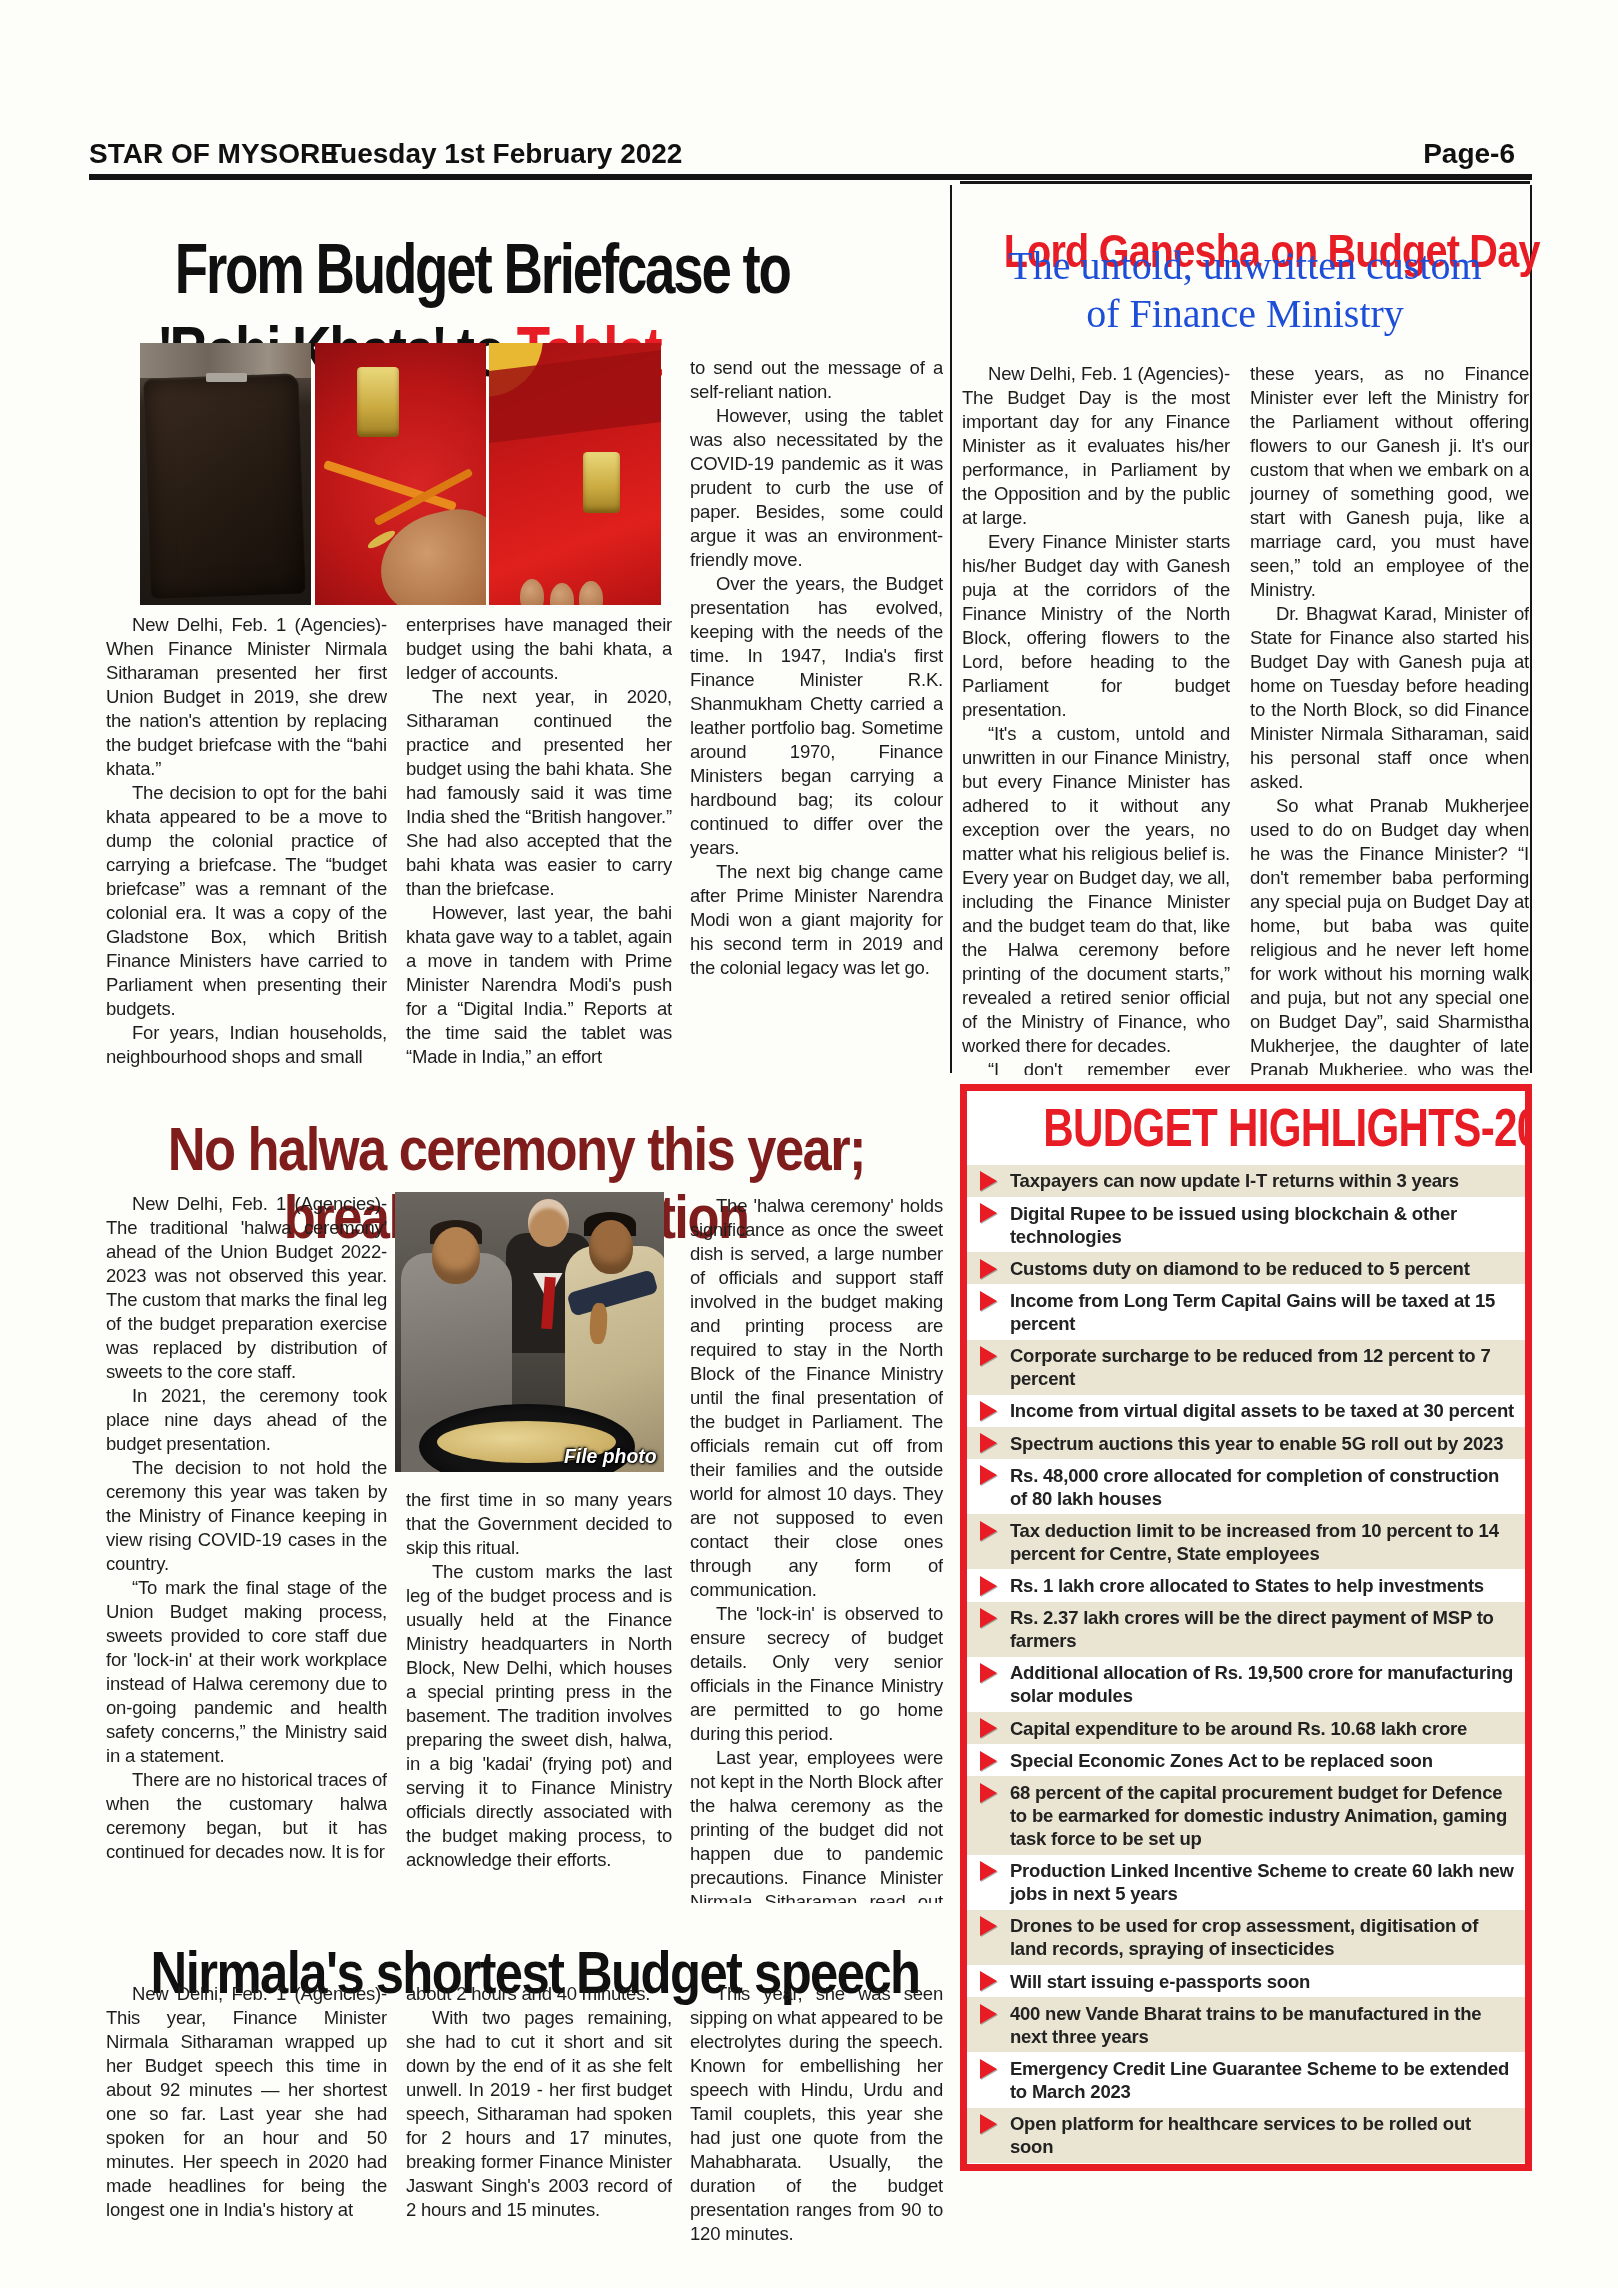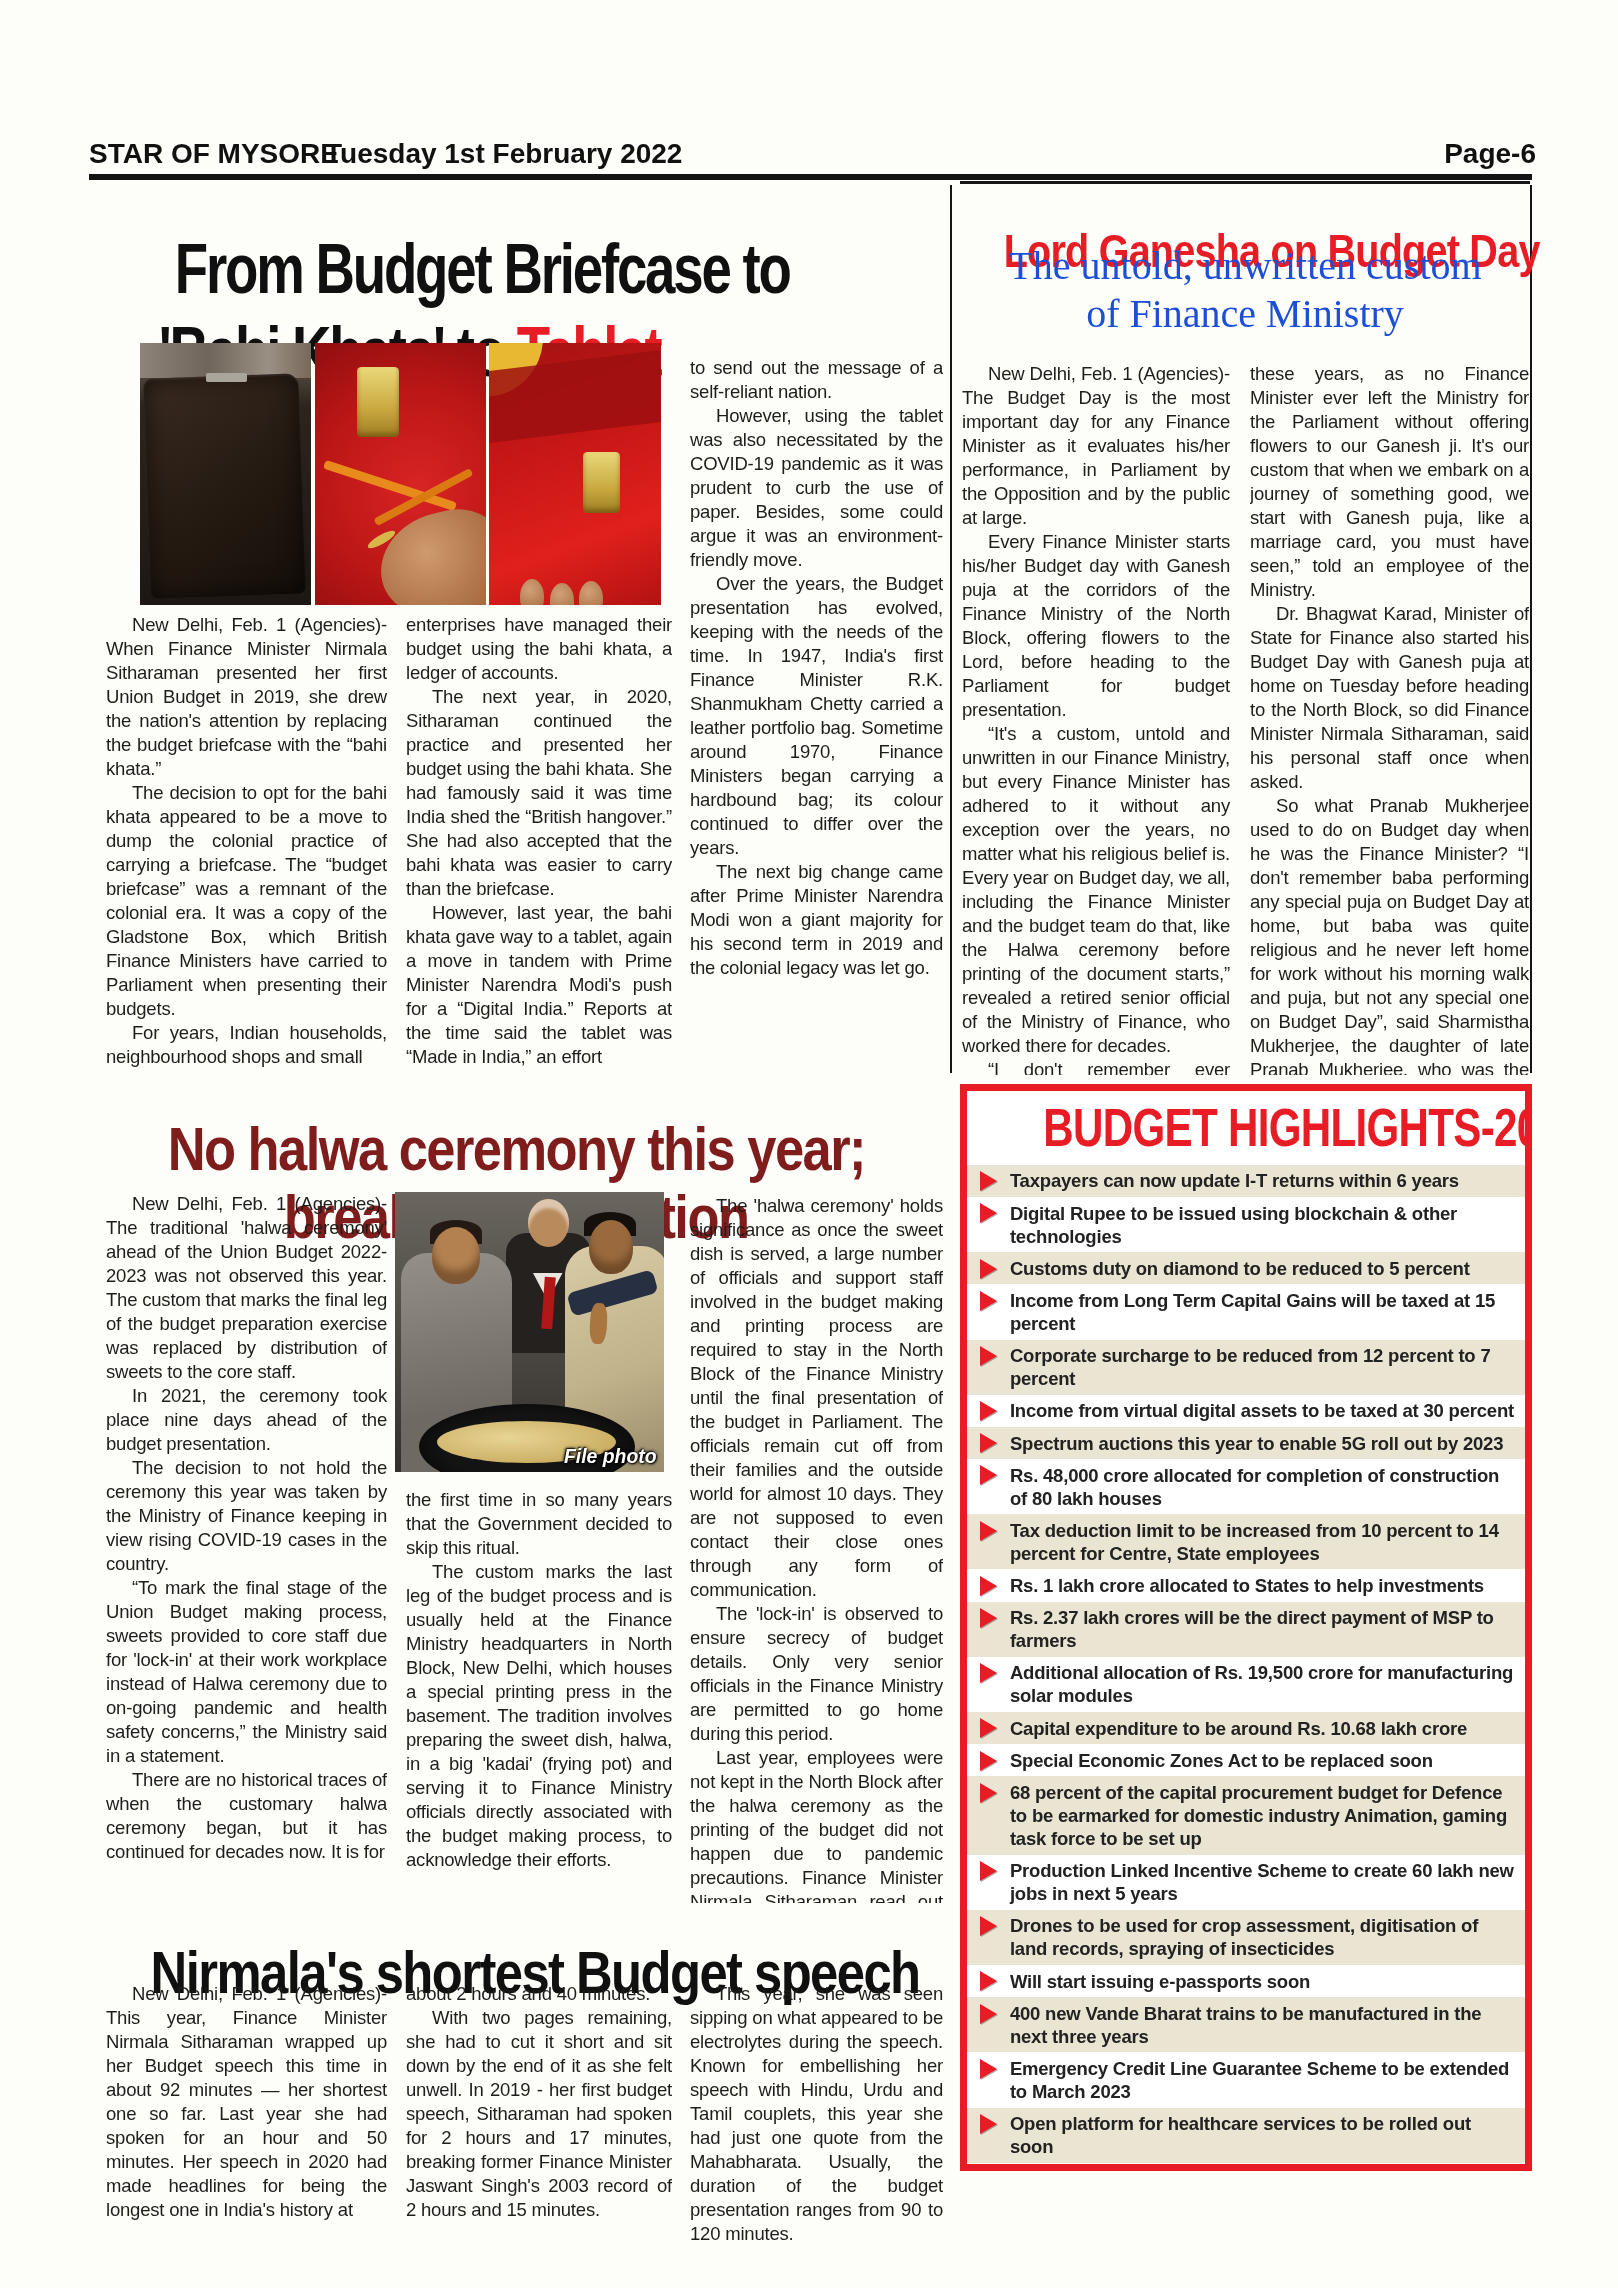--- a/index.html
+++ b/index.html
@@ -3,21 +3,21 @@
 <meta charset="utf-8">
 <style>
   html,body{margin:0;padding:0;background:#e9e9e9;}
   .page{position:relative;width:1619px;height:2289px;background:#fdfdfa;margin:0 auto;
         font-family:"Liberation Sans",sans-serif;color:#1d1d1b;overflow:hidden;}
 
   
   .hdr-text{position:absolute;top:138px;font-size:28px;font-weight:bold;color:#111;}
   #paper-name{left:89px;}
   #issue-date{left:325px;}
-  #page-number{right:83px;}
+  #page-number{right:104px;}
   #header-rule{position:absolute;left:89px;top:174px;width:1443px;height:5.5px;background:#141414;}
 
   
   .vrule{position:absolute;width:1.8px;background:#161616;}
   #rule-v1{left:950px;top:185px;height:888px;}
   #rule-v2{left:1530px;top:185px;height:888px;}
   #rule-h1{position:absolute;left:960px;top:181px;width:570px;height:2.8px;background:#161616;}
 
   
   .condense{display:inline-block;white-space:nowrap;transform:scaleX(.78);transform-origin:50% 50%;}
@@ -232,21 +232,21 @@
         <p>The 'lock-in' is observed to ensure secrecy of budget details. Only very senior officials in the Finance Ministry are permitted to go home during this period.</p>
         <p>Last year, employees were not kept in the North Block after the halwa ceremony as the printing of the budget did not happen due to pandemic precautions. Finance Minister Nirmala Sitharaman read out the Union Budget 2021 from a tablet.</p>
       </div>
   </section>
 
   <aside id="hlx">
     <div id="hlx-title"><span class="condense">BUDGET HIGHLIGHTS-2022</span></div>
     <div id="hlx-list">
         <div class="hlx-item">
           <span class="arrow-icon"></span>
-          <span class="hlx-text">Taxpayers can now update I-T returns within 6 years</span>
+          <span class="hlx-text">Taxpayers can now update I-T returns within 3 years</span>
         </div>
         <div class="hlx-item">
           <span class="arrow-icon"></span>
           <span class="hlx-text">Digital Rupee to be issued using blockchain &amp; other technologies</span>
         </div>
         <div class="hlx-item">
           <span class="arrow-icon"></span>
           <span class="hlx-text">Customs duty on diamond to be reduced to 5 percent</span>
         </div>
         <div class="hlx-item">

